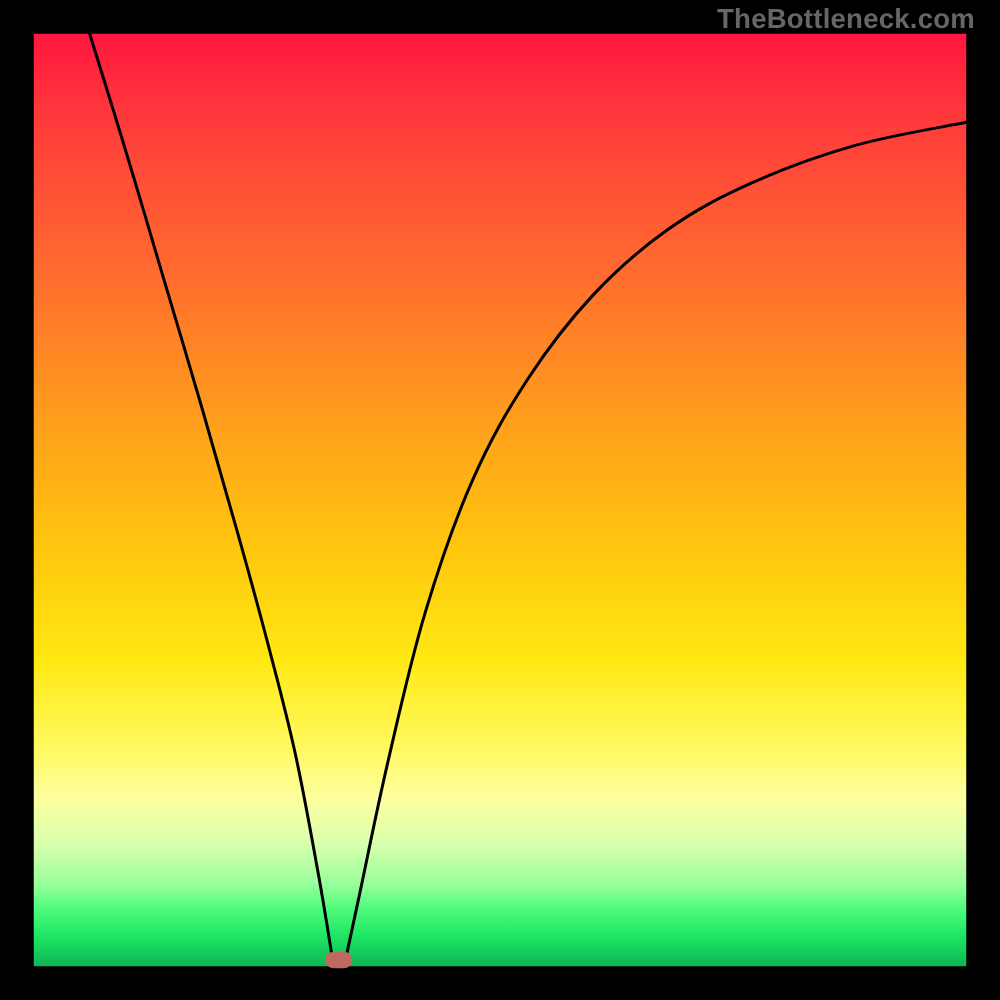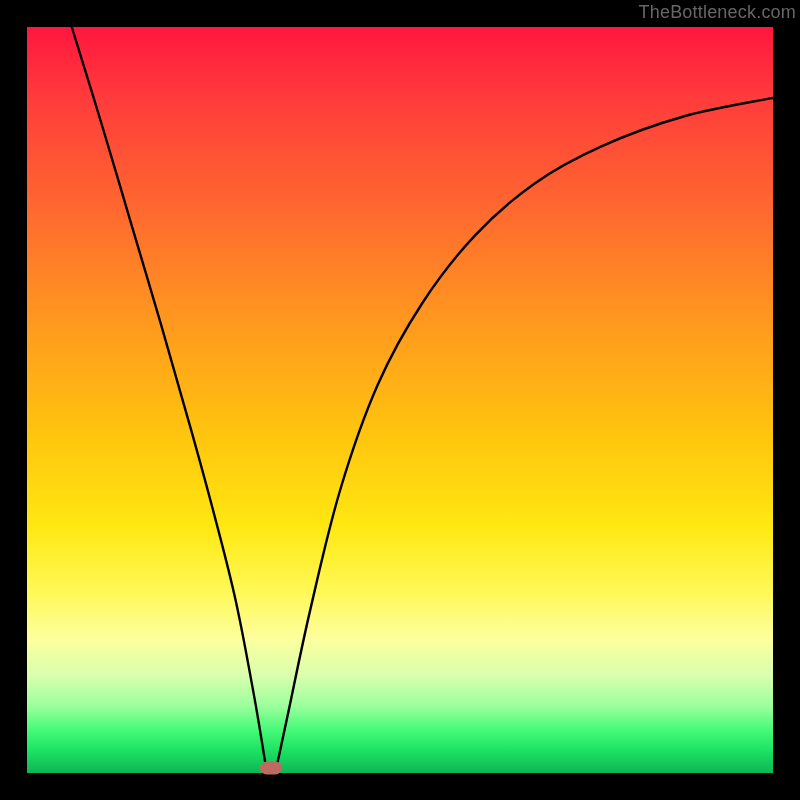--- a/index.html
+++ b/index.html
@@ -13,24 +13,24 @@
   }
   .frame {
     position: relative;
     width: 800px;
     height: 800px;
     background: #000;
   }
   .attribution {
     position: absolute;
     top: 2px;
-    right: 4px;
+    right: 20px;
     color: #666;
-    font-size: 18px;
-    font-weight: 400;
+    font-size: 22px;
+    font-weight: 700;
     letter-spacing: 0.2px;
     z-index: 10;
   }
   .plot-area {
     position: absolute;
     left: 27px;
     top: 27px;
     width: 746px;
     height: 746px;
     background: linear-gradient(to bottom,

